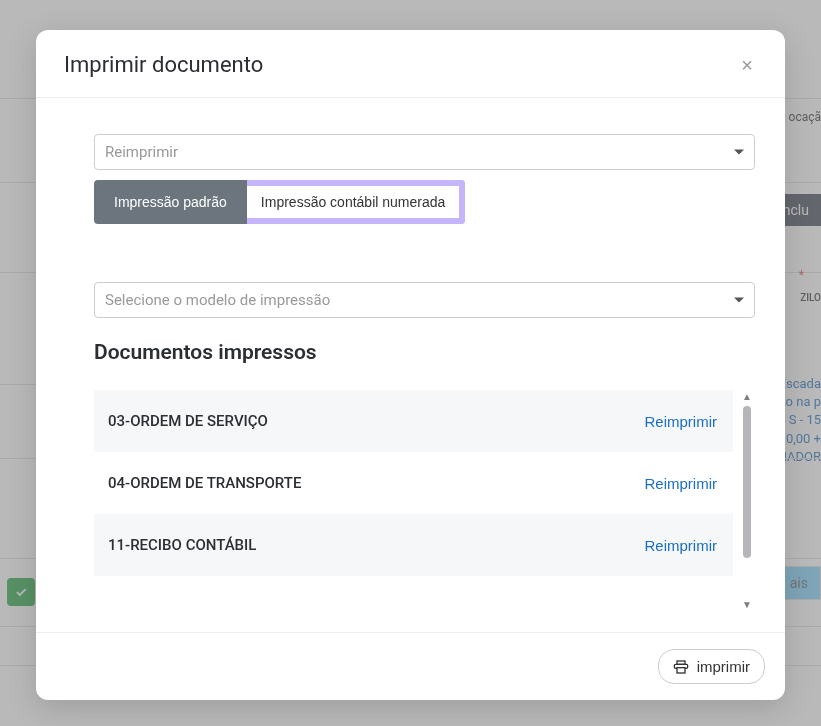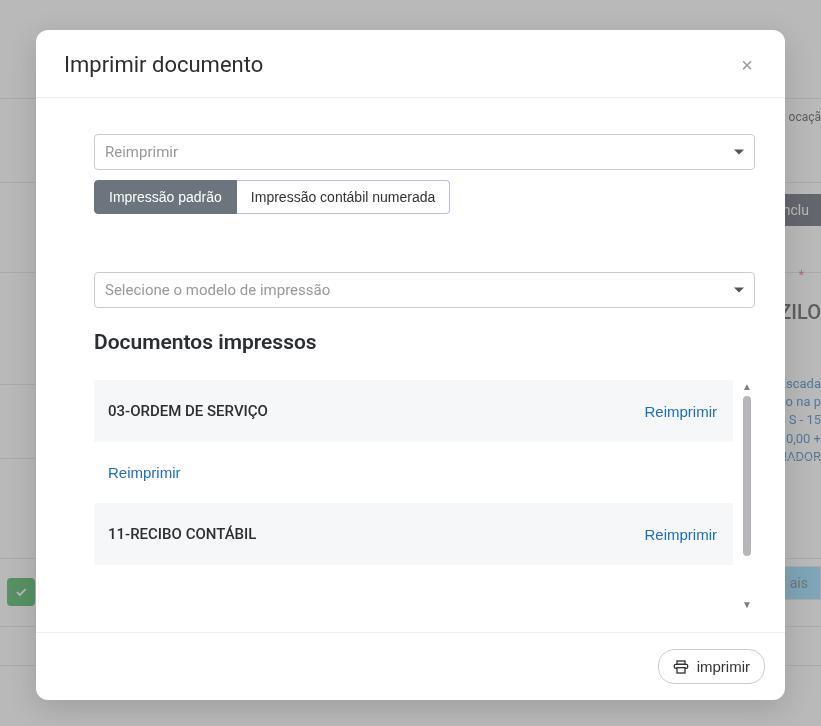--- a/index.html
+++ b/index.html
@@ -27,21 +27,21 @@
   .bg .tophr2 { position: absolute; top: 182px; left: 0; right: 0; height: 1px; background: #ddd; }
   .bg .darkbtn {
     position: absolute; top: 194px; right: 0;
     background: #424b57; color: #fff; padding: 8px 12px; font-size: 14px;
     border-radius: 4px 0 0 4px; display: flex; align-items: center; gap: 6px;
   }
   .bg .req {
     position: absolute; top: 267px; right: 17px; color: #d9534f; font-size: 13px;
   }
   .bg .cliname {
-    position: absolute; top: 300px; right: 0; font-size: 20px; color: #333; font-weight: 500;
+    position: absolute; top: 292px; right: 0; font-size: 10px; color: #333; font-weight: 500;
   }
   .bg .bluetxt {
     position: absolute; right: 0; font-size: 13px; color: #1b6ec2; text-align: right; line-height: 1.4;
   }
   .bg .greenbtn {
     position: absolute; top: 578px; left: 7px;
     background: #28a745; color: #fff; border-radius: 4px;
     width: 28px; height: 28px; display: flex; align-items: center; justify-content: center;
   }
   .bg .graybtn {
@@ -137,21 +137,21 @@
     border-top: 5px solid #555;
   }
 
   .btn-group {
     display: flex;
     margin-top: 10px;
   }
   .btn-group .btn {
     font-size: 14px;
     padding: 8px 14px;
-    border: 1px solid #c4b5fd;
+    border: 6px solid #c4b5fd;
     background: #fff;
     color: #333;
     cursor: pointer;
     white-space: nowrap;
   }
   .btn-group .btn:first-child { border-radius: 4px 0 0 4px; }
   .btn-group .btn:last-child { border-radius: 0 4px 4px 0; border-left: none; }
   .btn-group .btn.active {
     background: #6c757d;
     border-color: #6c757d;
@@ -314,20 +314,21 @@
 
     <h3 class="section-heading">Documentos impressos</h3>
 
     <div class="doc-list-wrap">
       <div class="doc-list">
         <div class="doc-row">
           <span class="doc-name">03-ORDEM DE SERVIÇO</span>
           <button class="reprint">Reimprimir</button>
         </div>
         <div class="doc-row">
+          <span class="doc-name">04-ORDEM DE TRANSPORTE</span>
           <button class="reprint">Reimprimir</button>
         </div>
         <div class="doc-row">
           <span class="doc-name">11-RECIBO CONTÁBIL</span>
           <button class="reprint">Reimprimir</button>
         </div>
       </div>
       <div class="scrollbar-fake">
         <span class="arrow">▲</span>
         <div class="track">

